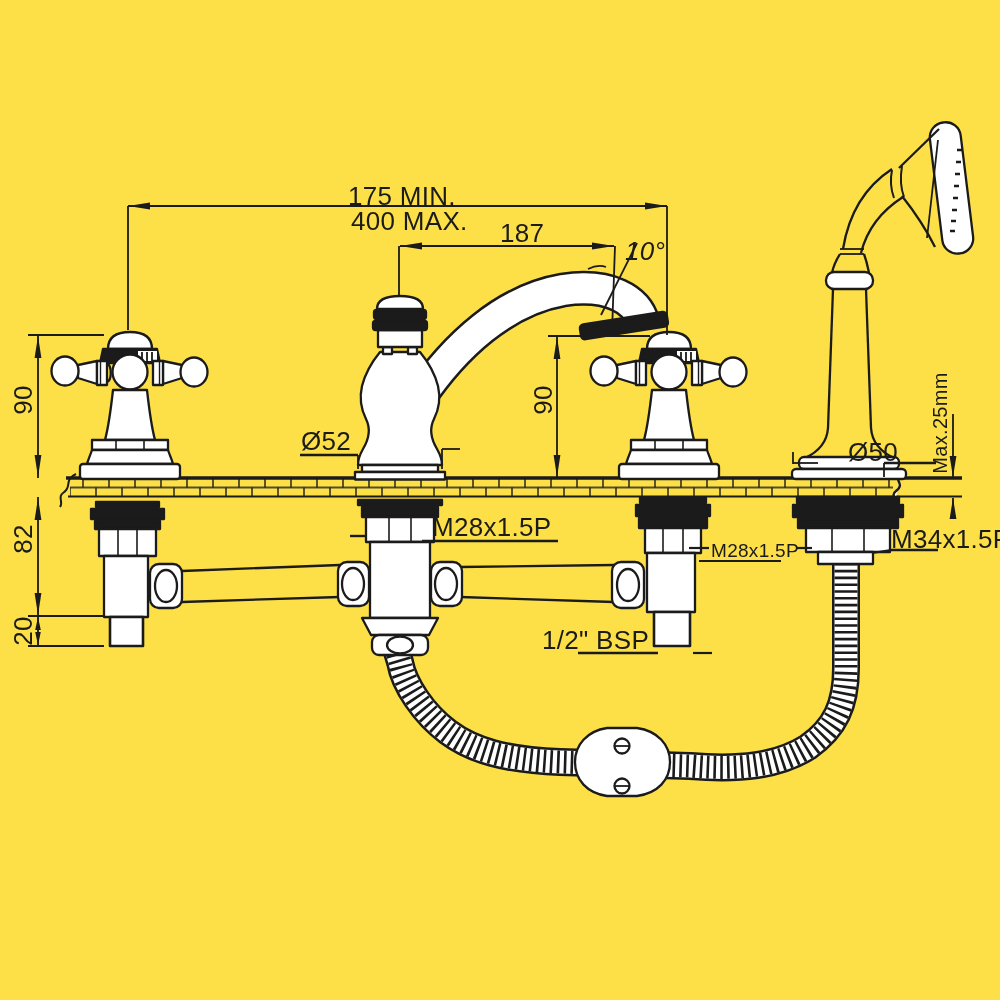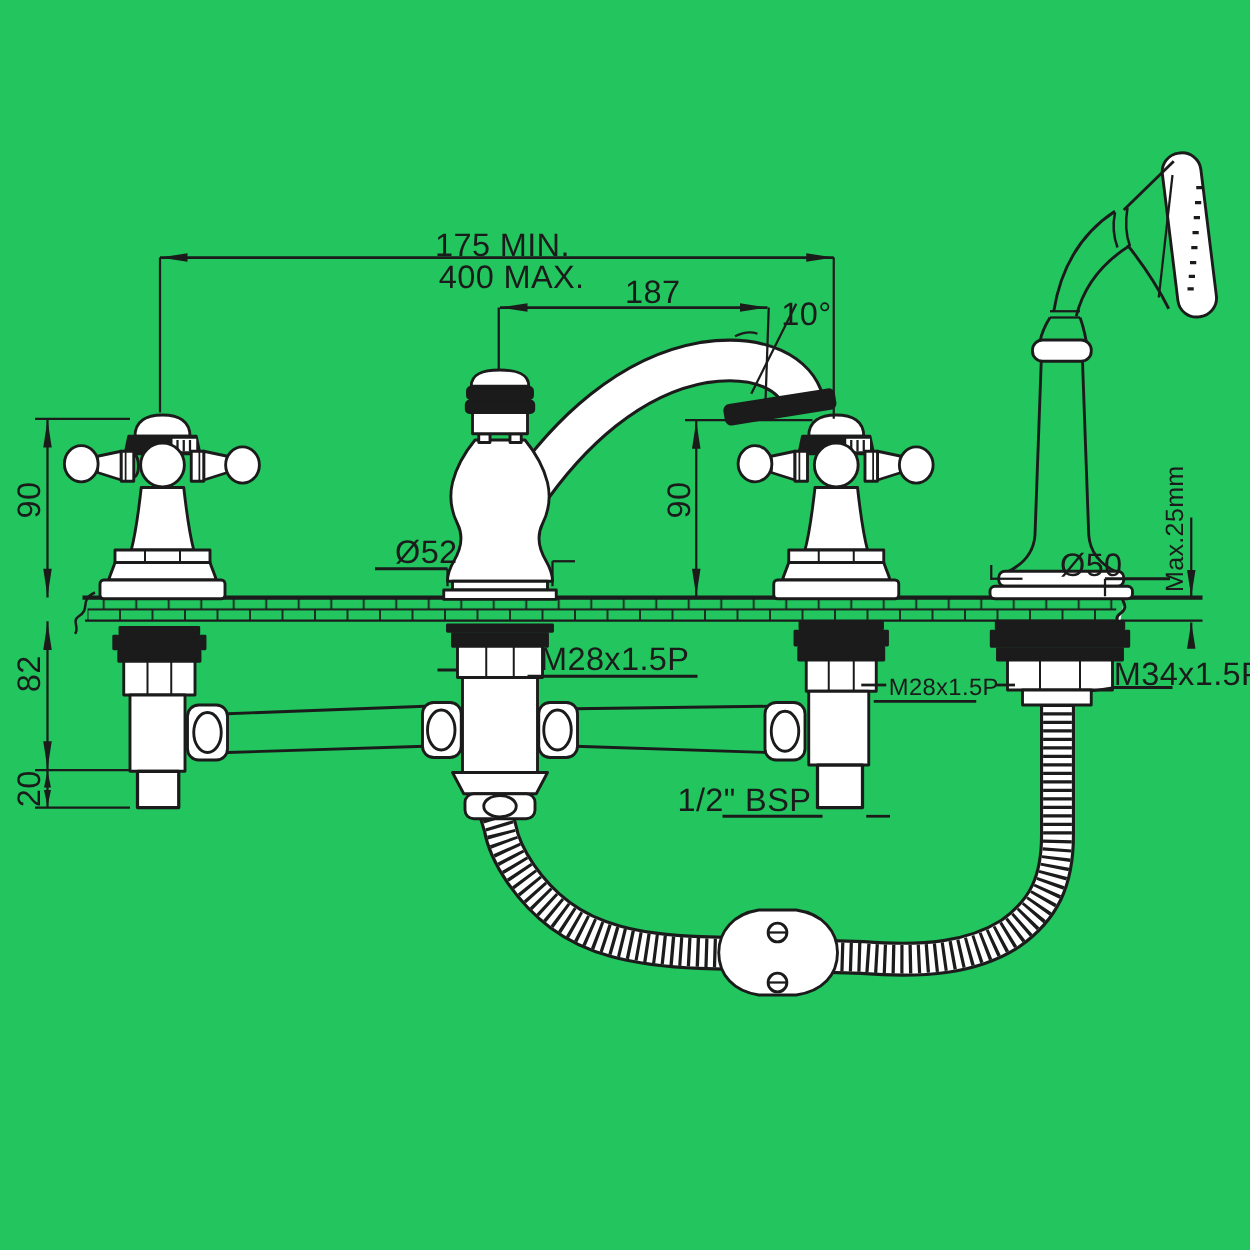--- a/index.html
+++ b/index.html
@@ -1,24 +1,24 @@
 <!DOCTYPE html>
 <html><head>
 <meta charset="utf-8">
 <style>
   html,body{margin:0;padding:0;background:#ffffff;}
-  #stage{position:relative;width:1000px;height:1000px;background:#22c55e;overflow:hidden;
+  #stage{position:relative;width:1000px;height:1000px;background:#fde047;overflow:hidden;
          font-family:"Liberation Sans",sans-serif;}
   #stage svg{position:absolute;left:0;top:0;}
   .dim{position:absolute;color:#1b1b1b;font-size:26px;line-height:1;white-space:nowrap;
        font-family:"Liberation Sans",sans-serif;letter-spacing:.3px;}
   .rot{transform:translate(-50%,-50%) rotate(-90deg);}
   .sm{font-size:19px;}
   .md{font-size:20px;}
-  .it{}
+  .it{font-style:italic;}
 </style>
 </head>
 <body>
 
 <div id="stage">
 
 <svg width="1000" height="1000" viewBox="0 0 1000 1000" fill="none" stroke="#1b1b1b" stroke-width="2.3" stroke-linecap="butt" stroke-linejoin="round">
   <defs>
     <pattern id="bricks" patternUnits="userSpaceOnUse" x="70" y="478.5" width="26" height="18">
       <path d="M0,9 H26 M13,0 V9 M0,9 V18 M26,9 V18" stroke="#1b1b1b" stroke-width="1.4"></path>
@@ -271,21 +271,21 @@
     <line x1="693" y1="653" x2="712" y2="653" stroke-width="2.2"></line>
   </g>
 </svg>
 
 <span class="dim" style="left:348px;top:183px">175 MIN.</span>
 <span class="dim" style="left:351px;top:208px">400 MAX.</span>
 <span class="dim" style="left:500px;top:220px">187</span>
 <span class="dim it" style="left:625px;top:238px">10°</span>
 <span class="dim rot" style="left:23px;top:400px">90</span>
 <span class="dim rot" style="left:543px;top:400px">90</span>
-<span class="dim" style="left:316px;top:428px">Ø52</span>
+<span class="dim" style="left:301px;top:428px">Ø52</span>
 <span class="dim" style="left:848px;top:439px">Ø50</span>
 <span class="dim rot md" style="left:940px;top:423px">Max.25mm</span>
 <span class="dim rot" style="left:23px;top:539px">82</span>
 <span class="dim rot" style="left:23px;top:631px">20</span>
 <span class="dim" style="left:432px;top:514px">M28x1.5P</span>
 <span class="dim sm" style="left:711px;top:541px">M28x1.5P</span>
 <span class="dim" style="left:891px;top:526px">M34x1.5P</span>
 <span class="dim" style="left:542px;top:627px">1/2" BSP</span>
 
 </div>

